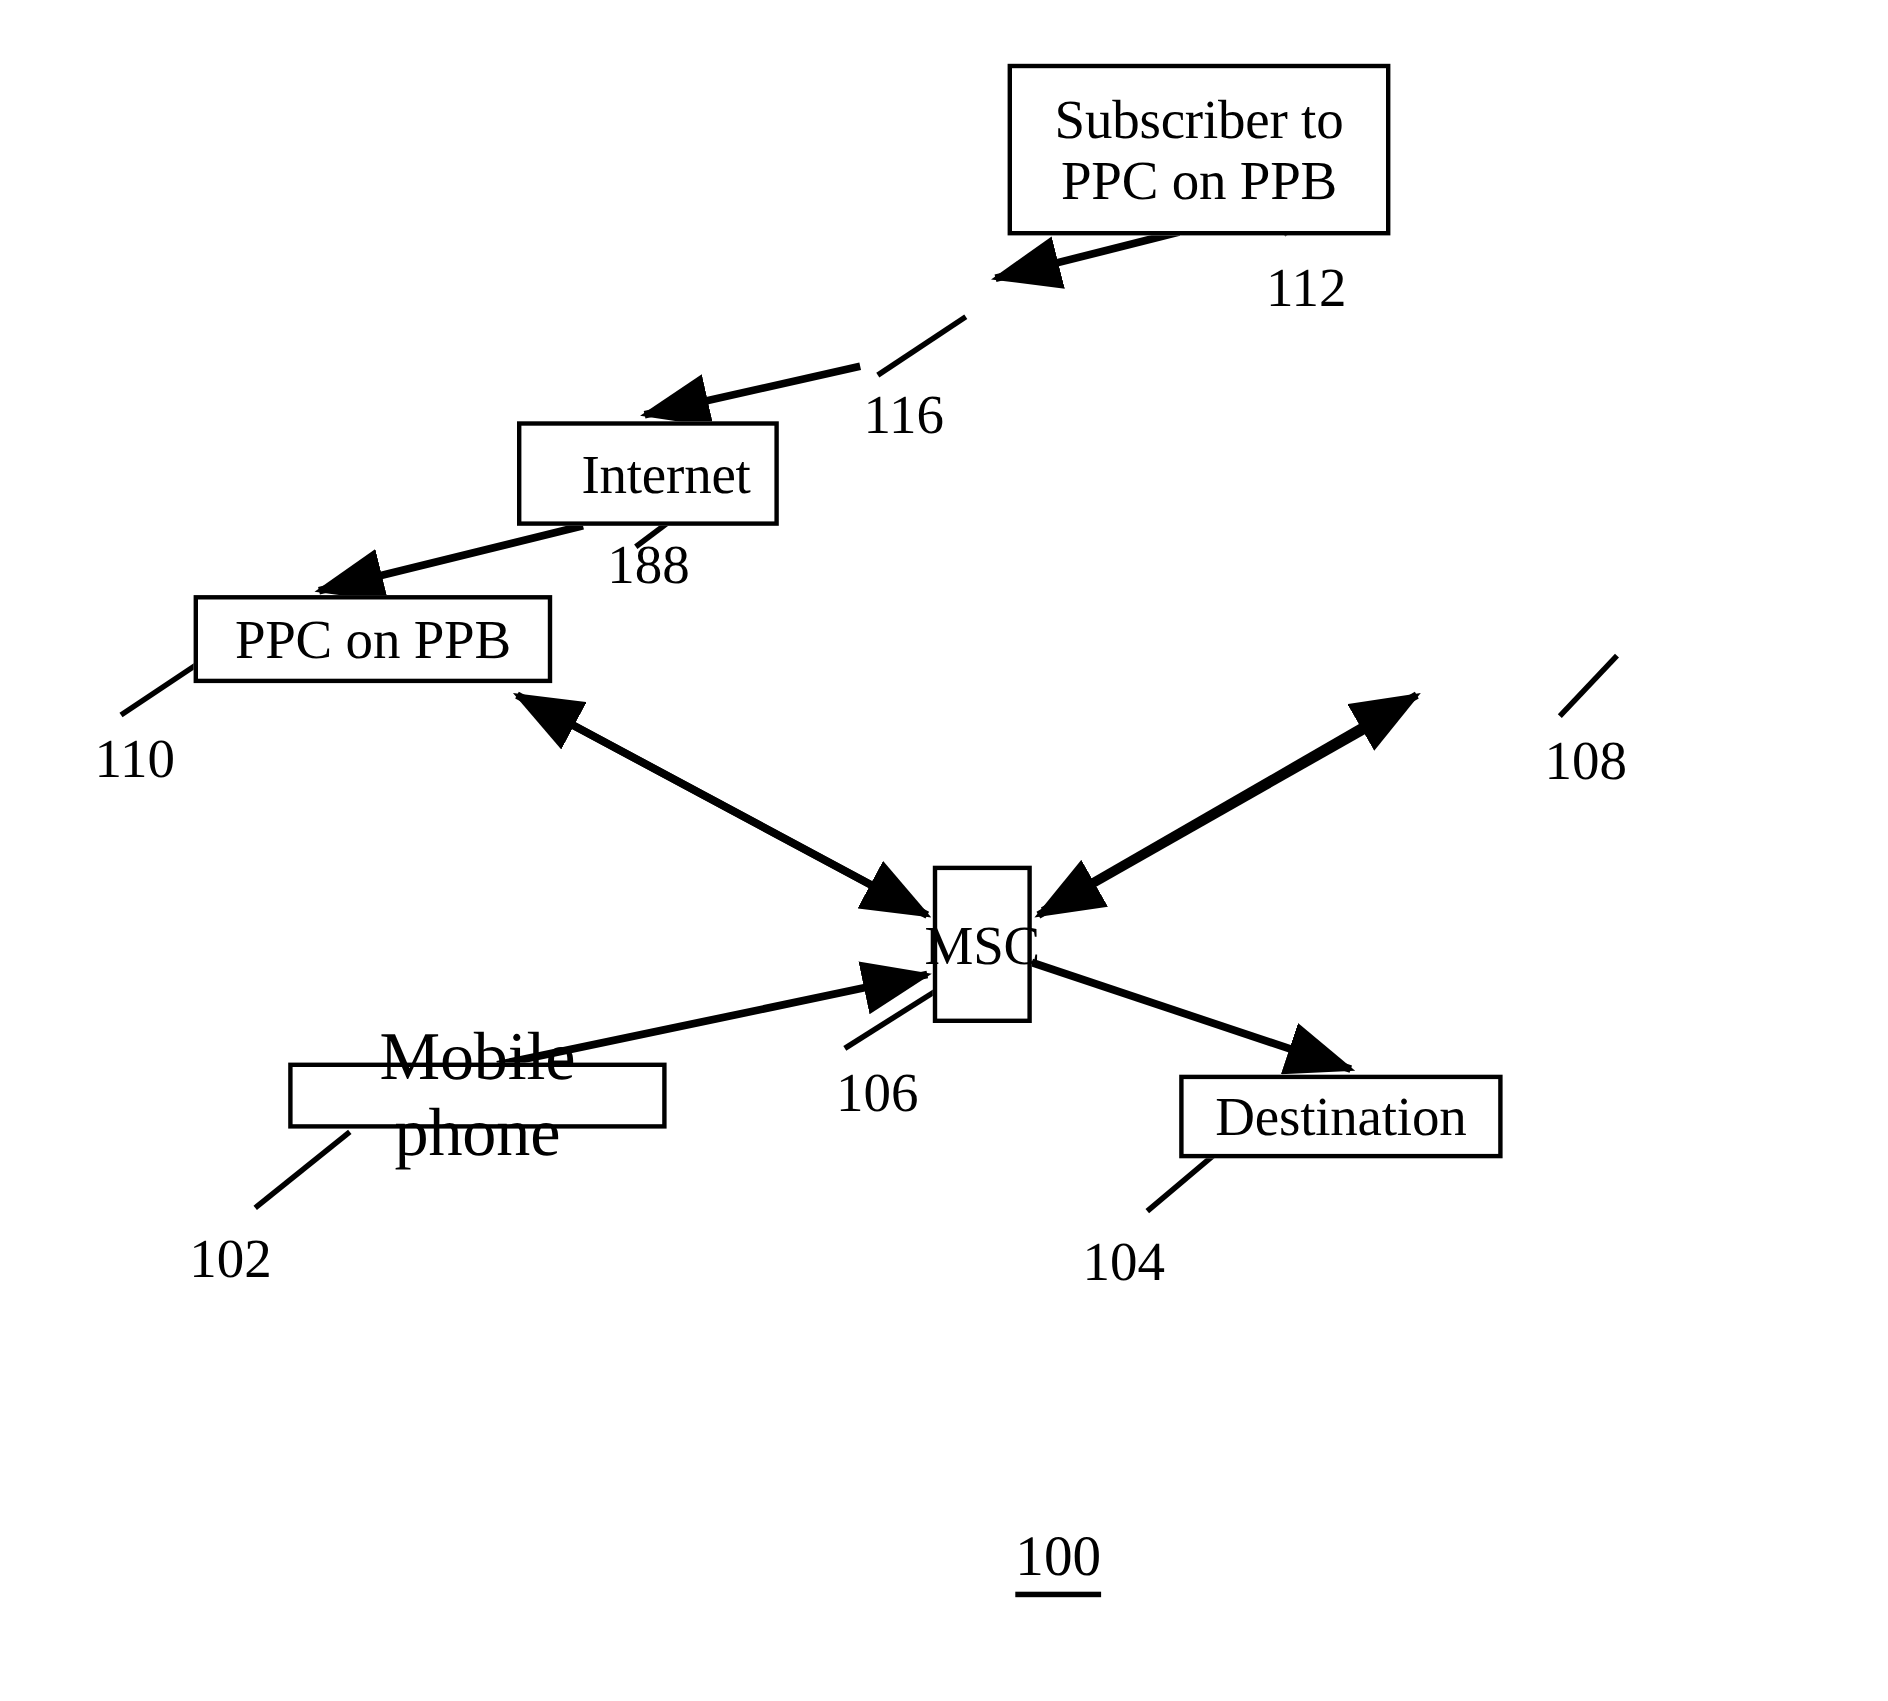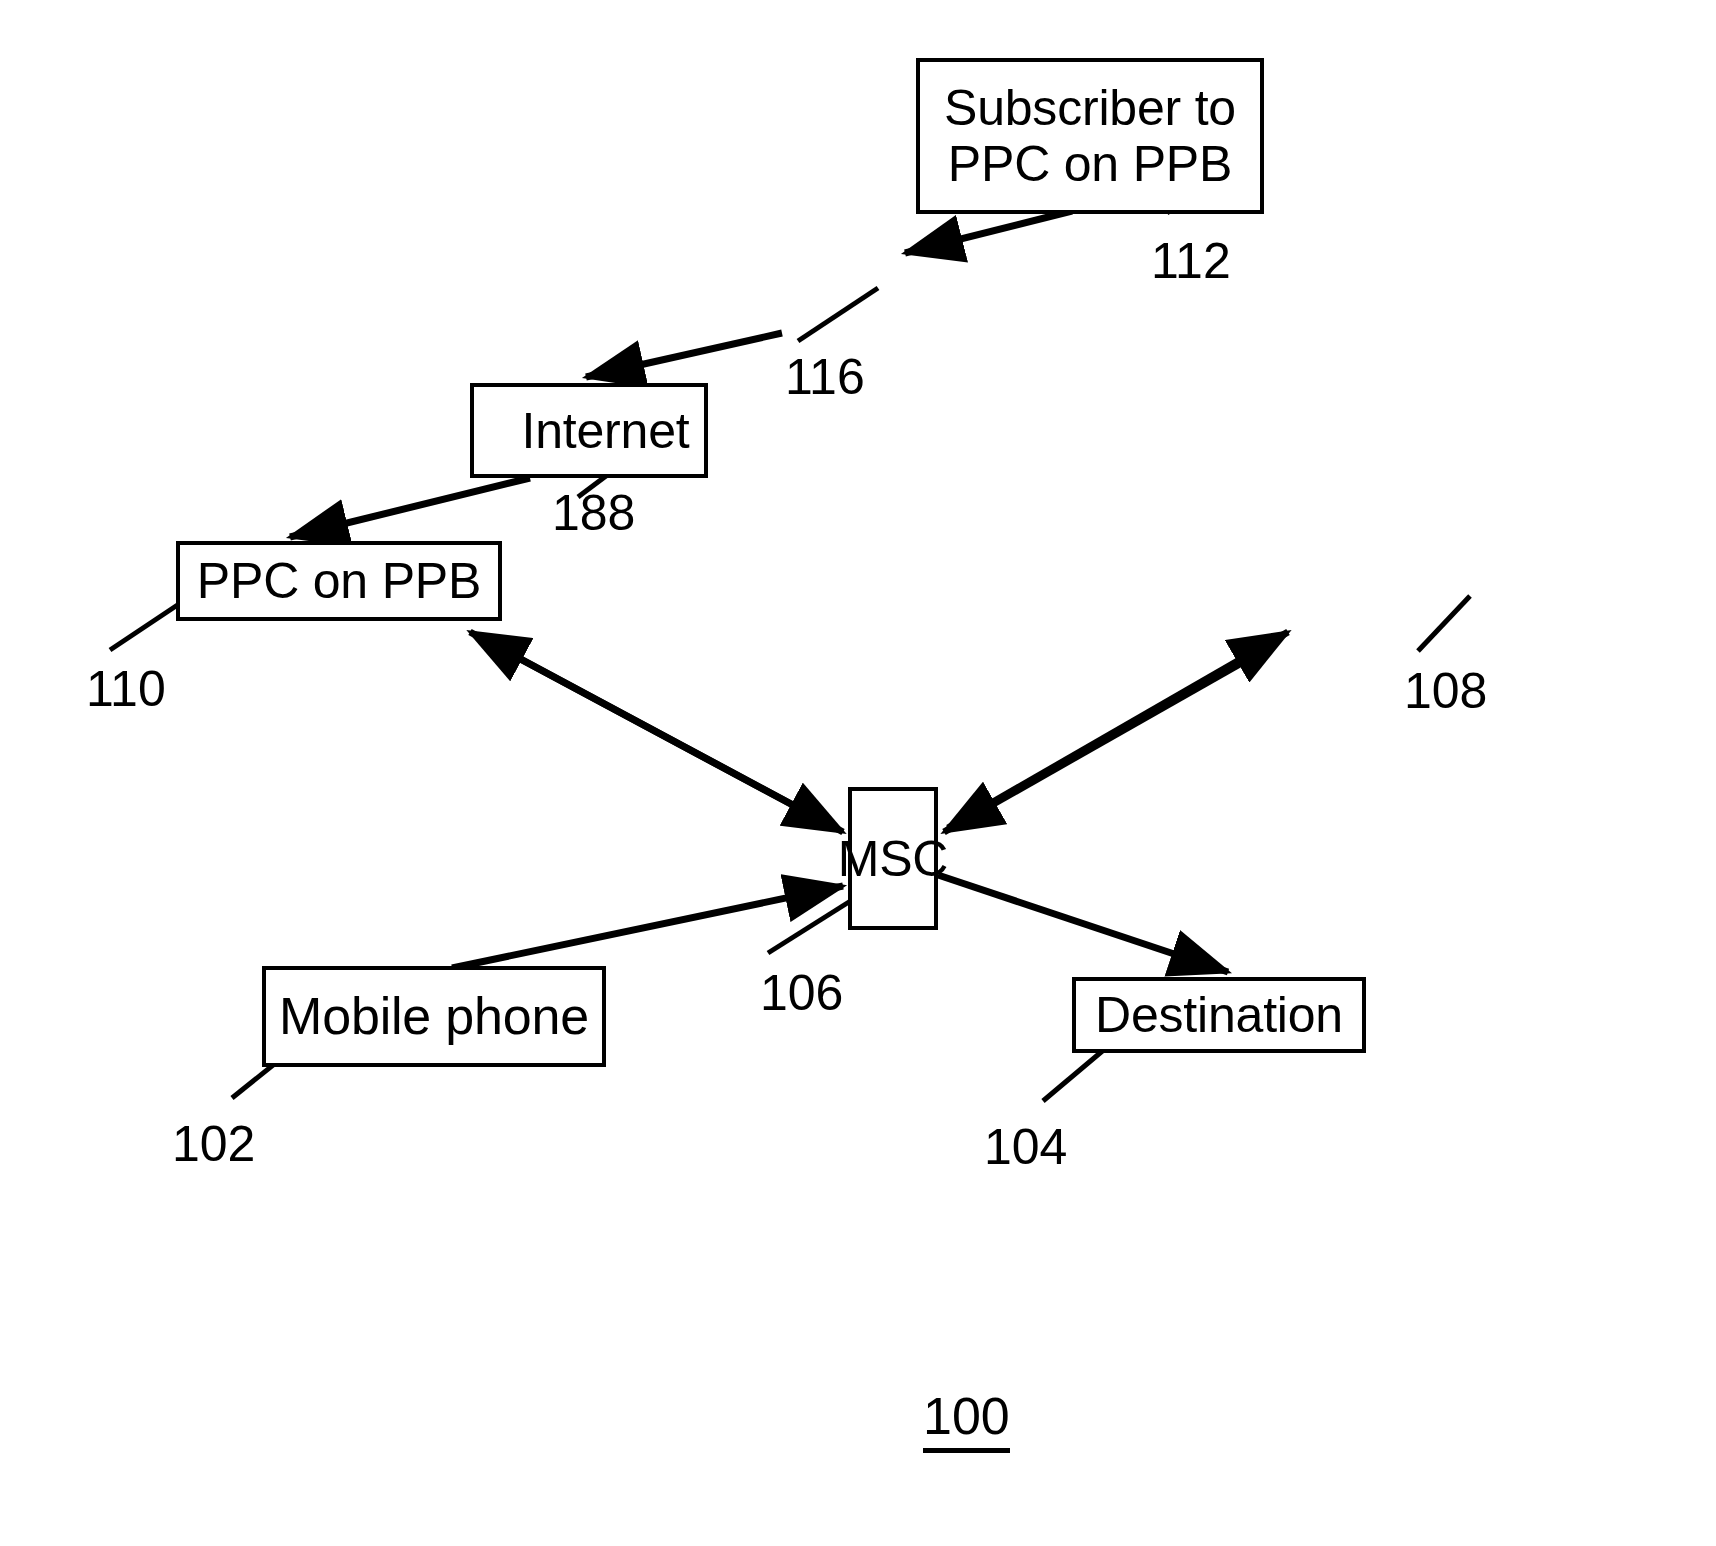--- a/index.html
+++ b/index.html
@@ -6,21 +6,21 @@
   html, body {
     margin: 0;
     padding: 0;
     background: #ffffff;
   }
   #figure-root {
     position: relative;
     width: 1716px;
     height: 1546px;
     background: #ffffff;
-    font-family: Liberation Sans, sans-serif;
+    font-family: Liberation Serif, serif;
     color: #000000;
     overflow: hidden;
   }
   #edges-layer {
     position: absolute;
     left: 0;
     top: 0;
     width: 1716px;
     height: 1546px;
     pointer-events: none;
@@ -58,21 +58,21 @@
     white-space: nowrap;
   }
 
   
   #node-subscriber { left: 916px;  top: 58px;   width: 348px; height: 156px; font-size: 50px; }
   #node-web        { left: 597px;  top: 235px;  width: 373px; height: 94px;  font-size: 50px; }
   #node-internet   { left: 470px;  top: 383px;  width: 238px; height: 95px;  font-size: 50px; padding-left: 33px; }
   #node-ppc        { left: 176px;  top: 541px;  width: 326px; height: 80px;  font-size: 50px; }
   #node-prepaid    { left: 1124px; top: 536px;  width: 396px; height: 84px;  font-size: 50px; }
   #node-msc        { left: 848px;  top: 787px;  width: 90px;  height: 143px; font-size: 50px; }
-  #node-mobile     { left: 262px;  top: 966px;  width: 344px; height: 101px;  font-size: 52px; }
+  #node-mobile     { left: 262px;  top: 966px;  width: 344px; height: 60px;  font-size: 62px; }
   #node-dest       { left: 1072px; top: 977px;  width: 294px; height: 76px;  font-size: 50px; justify-content: center; }
 
   
   #ref-112 { left: 1151px; top: 232px; }
   #ref-116 { left: 785px;  top: 348px; }
   #ref-114 { left: 552px;  top: 484px; }
   #ref-110 { left: 86px;   top: 660px; }
   #ref-108 { left: 1404px; top: 662px; }
   #ref-106 { left: 760px;  top: 964px; }
   #ref-102 { left: 172px;  top: 1115px; }

